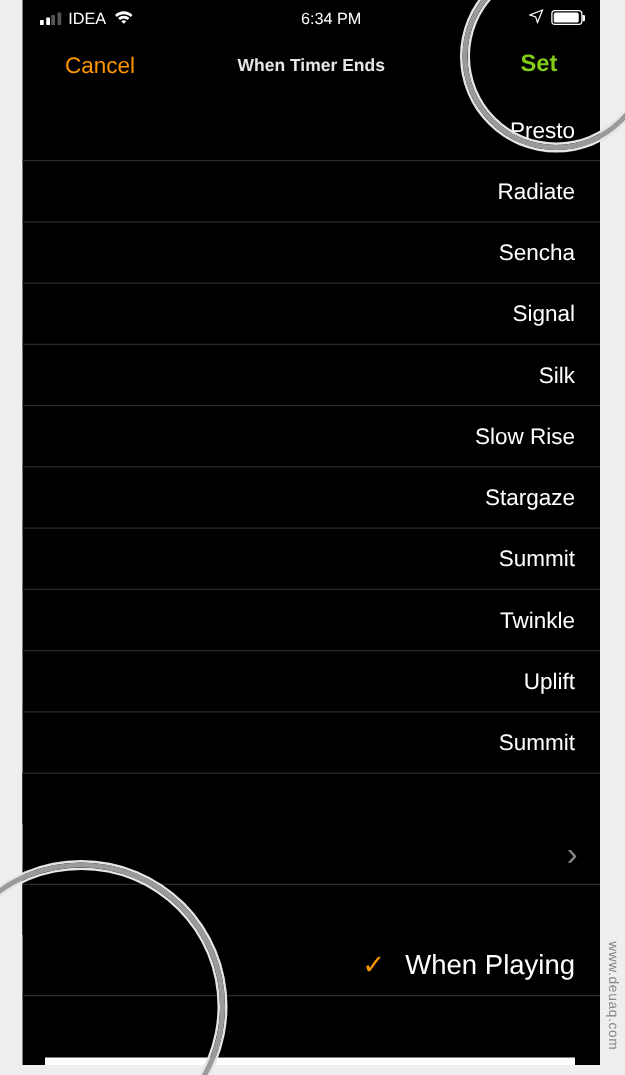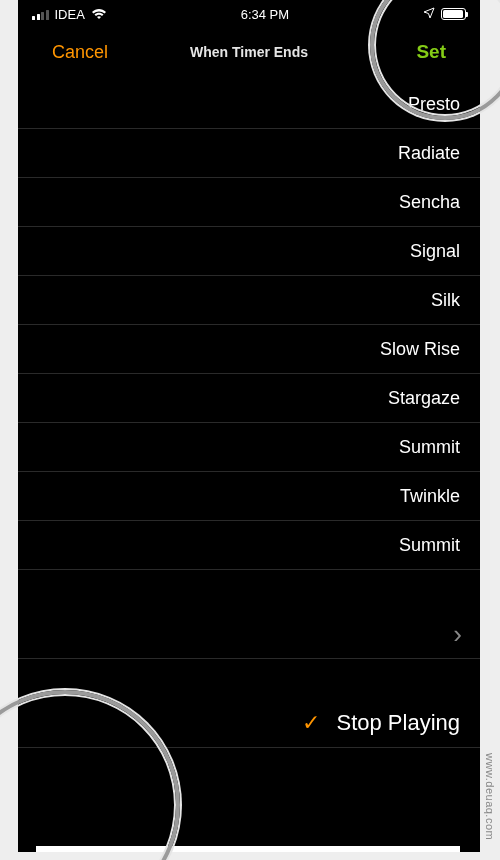--- a/index.html
+++ b/index.html
@@ -158,32 +158,35 @@
     <div class="row">
         <span>Stargaze</span>
       </div>
     <div class="row">
         <span>Summit</span>
       </div>
     <div class="row">
         <span>Twinkle</span>
       </div>
     <div class="row">
+        <span>Uplift</span>
+      </div>
+    <div class="row">
         <span>Summit</span>
       </div>
 
     <div class="section-gap"></div>
     <div class="row disclosure" style="padding-left:78px;">
         <span></span>
       </div>
     <div class="section-gap"></div>
 
     <div class="row selected">
       <span class="check">✓</span>
-      <span>Stop Playing</span>
+      <span>When Playing</span>
     </div>
   </div>
 
   <div class="thin-white"></div>
 </div>
 
 <div class="circle circle-set"></div>
 <div class="circle circle-stop"></div>
 
 <div class="watermark">www.deuaq.com</div>

